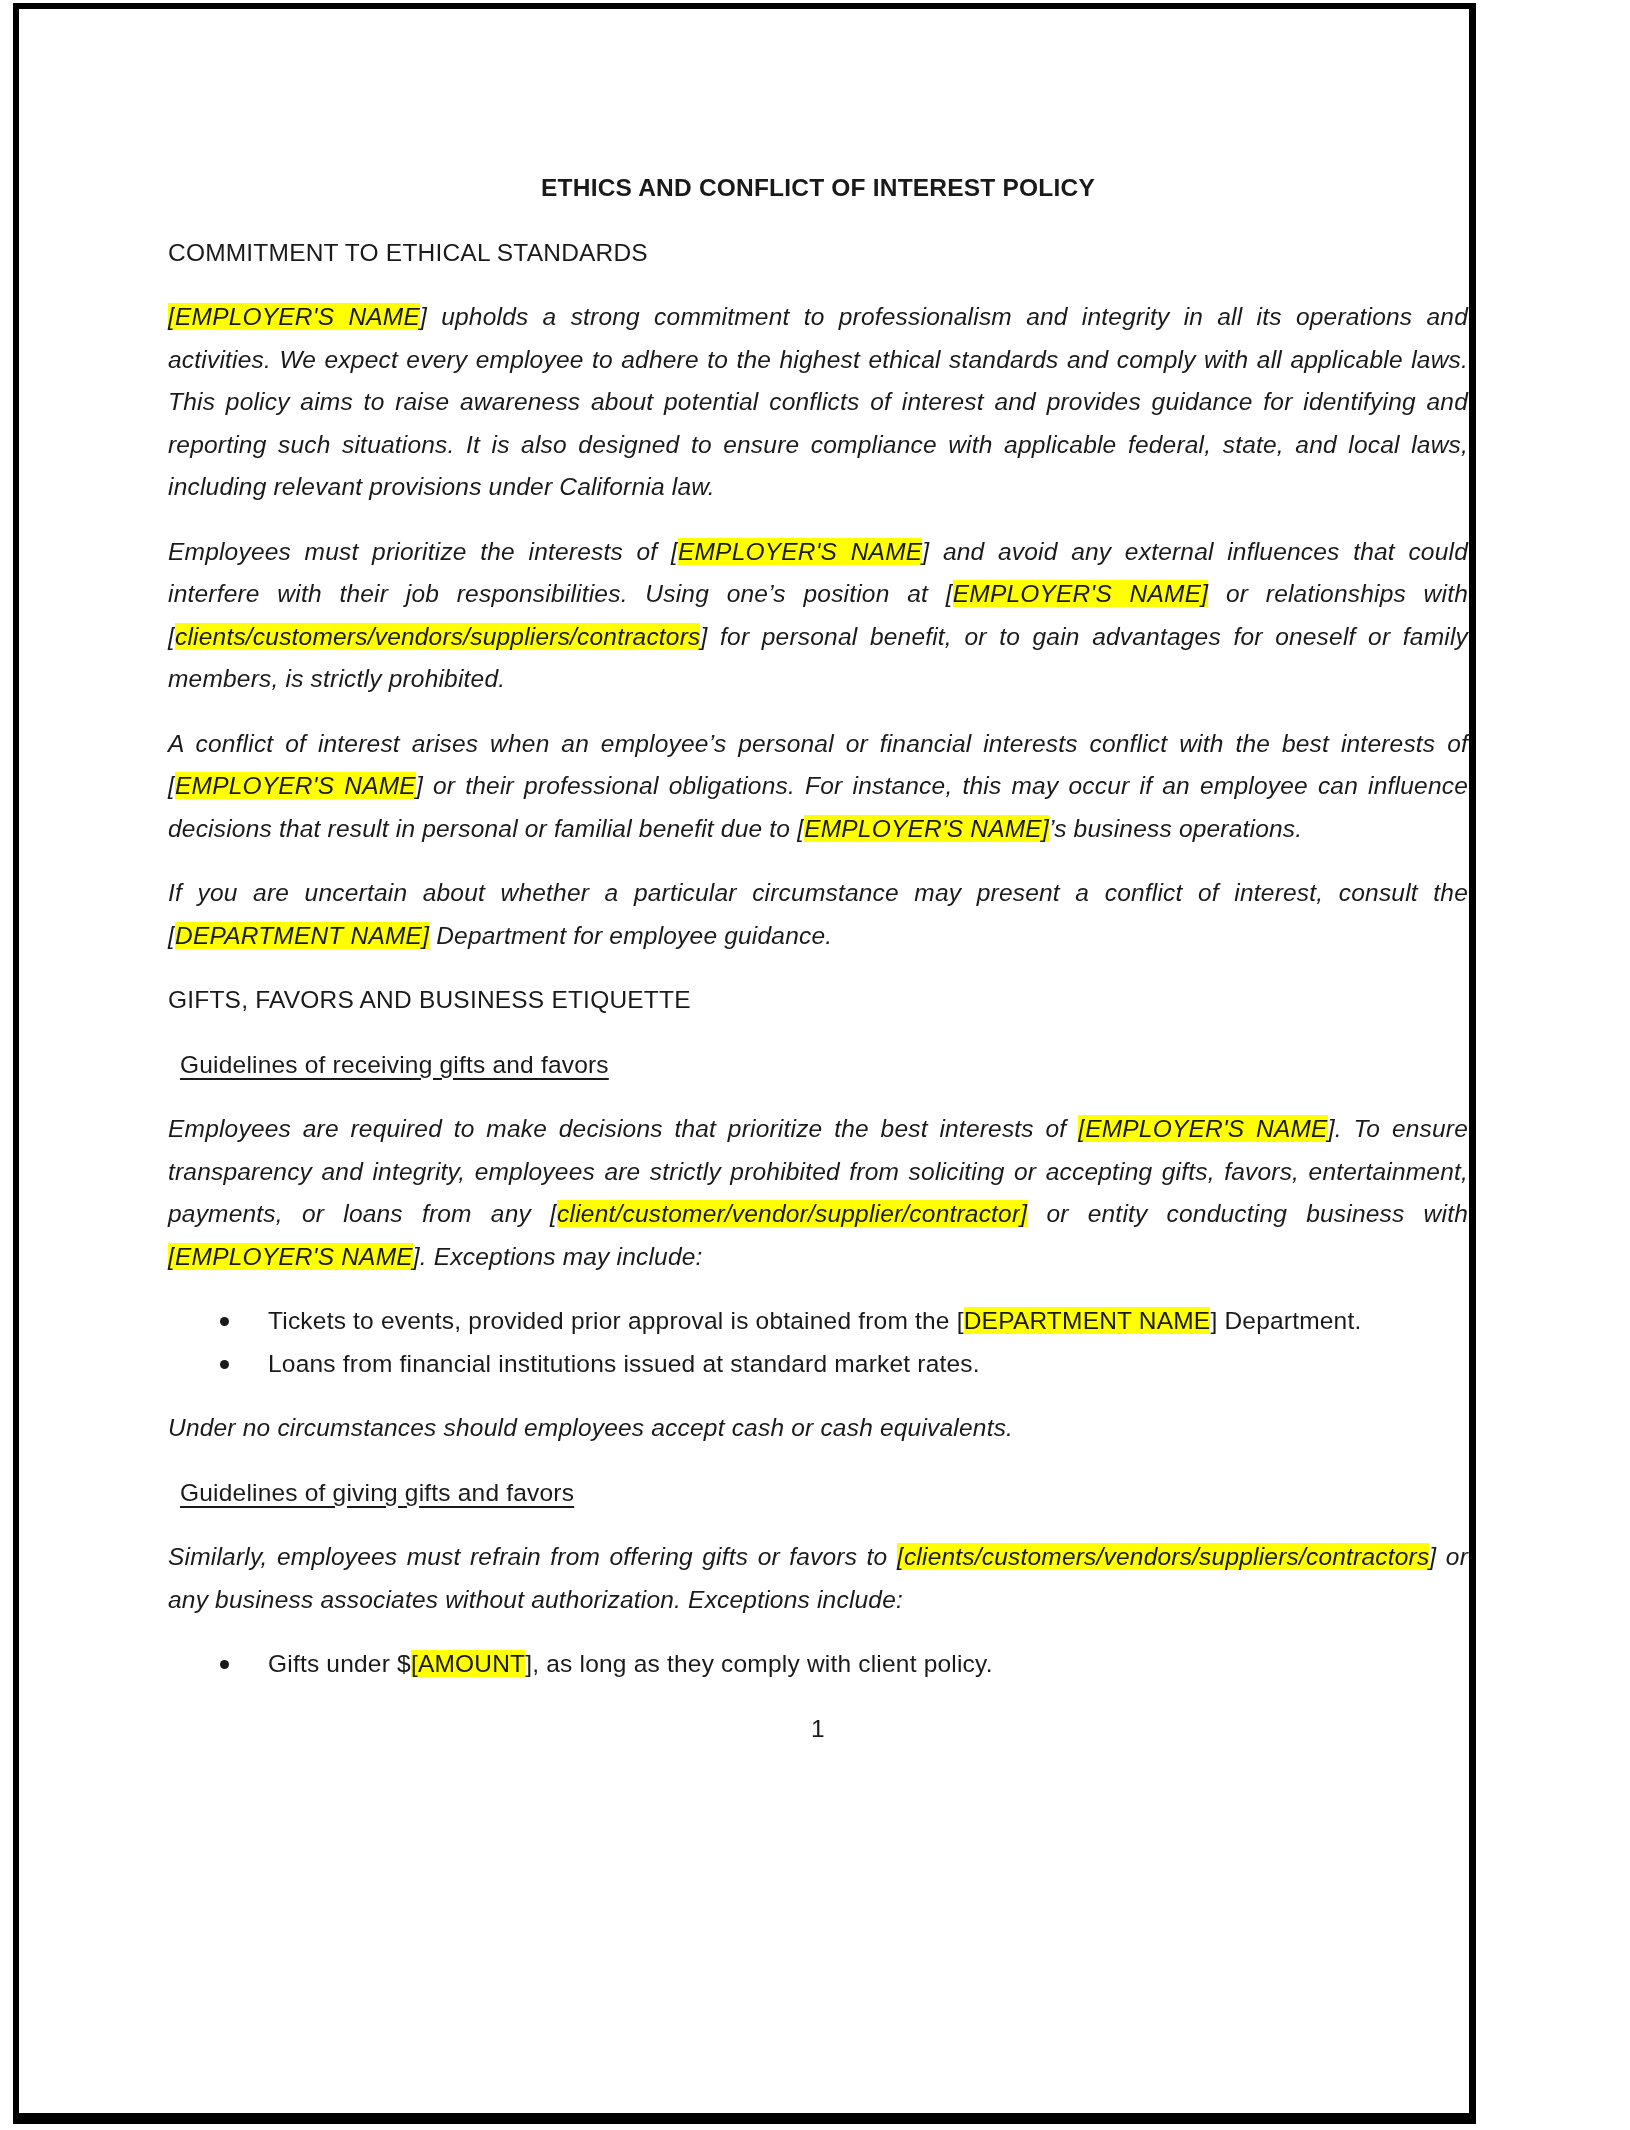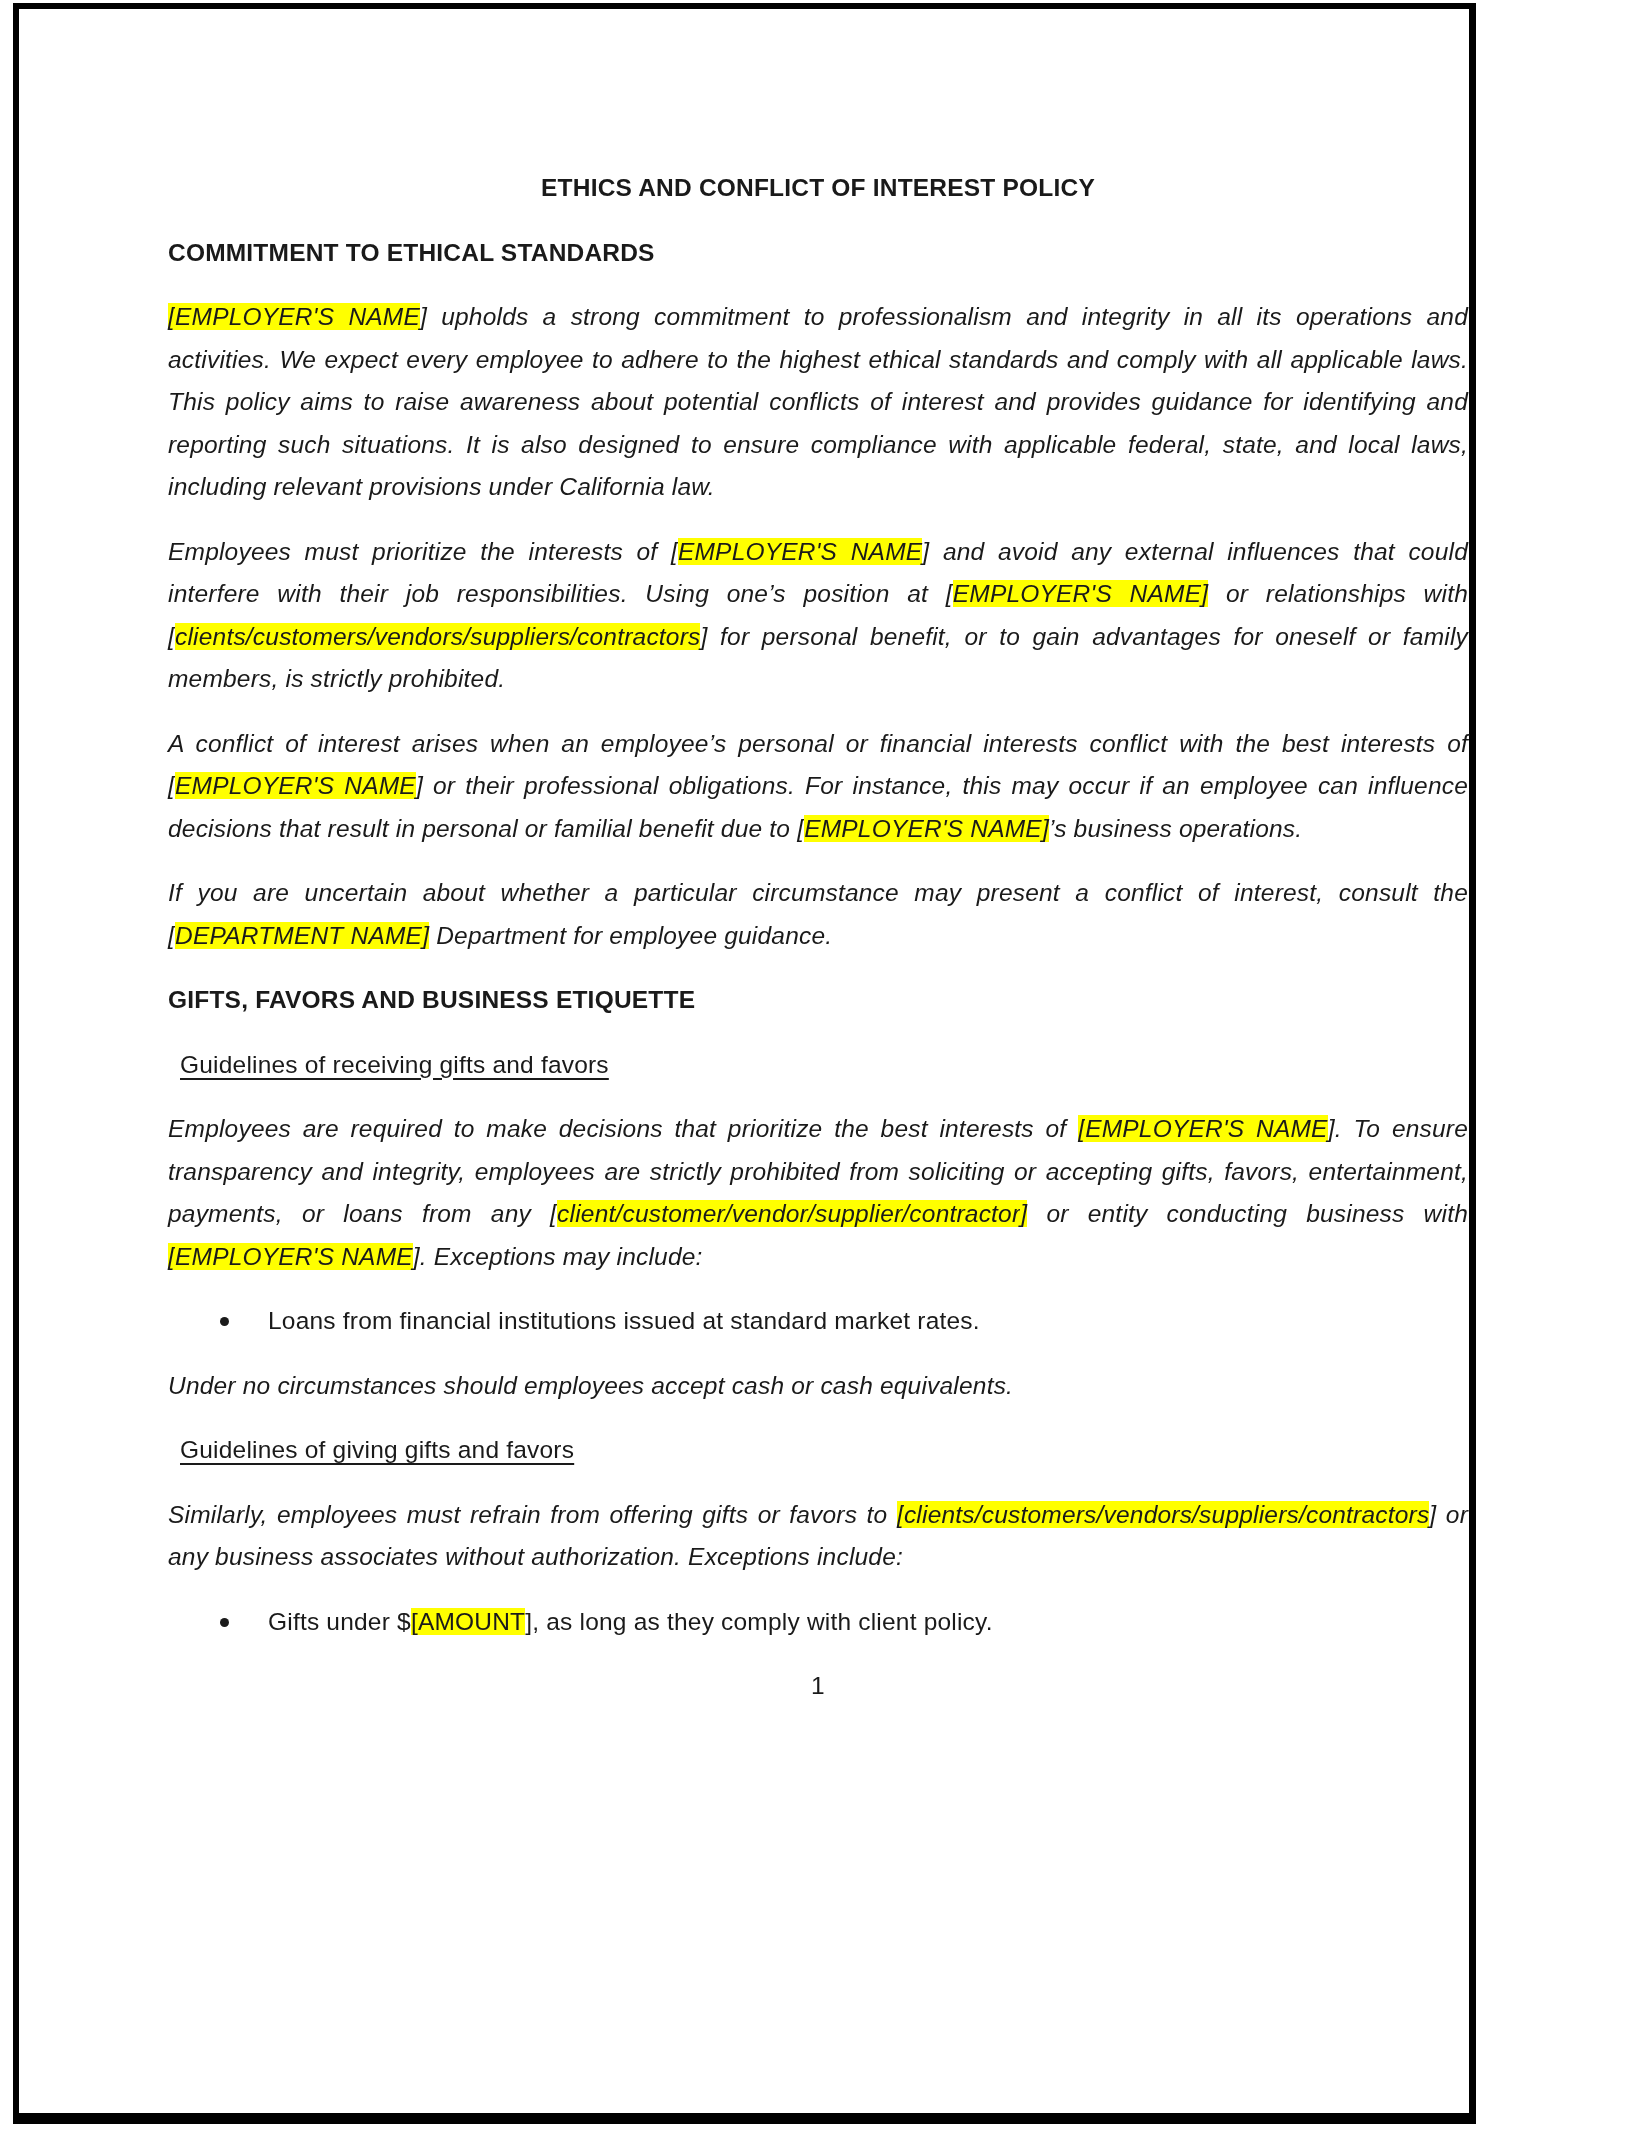--- a/index.html
+++ b/index.html
@@ -29,21 +29,21 @@
     line-height: 42.5px;
     letter-spacing: 0.2px;
   }
   .doc-title {
     margin: 0 0 22px 0;
     font-weight: bold;
     text-align: center;
   }
   .heading {
     margin: 0 0 22px 0;
-    font-weight: bold;
+    font-weight: normal;
     text-align: left;
   }
   .subheading {
     margin: 0 0 22px 12px;
     text-decoration: underline;
     text-decoration-thickness: 2px;
     text-underline-offset: 5px;
     text-align: left;
   }
   .para {
@@ -88,20 +88,21 @@
     <p class="doc-title"><span>ETHICS AND CONFLICT OF INTEREST POLICY</span></p>
       <p class="heading"><span>COMMITMENT TO ETHICAL STANDARDS</span></p>
       <p class="para"><span class="ph"><span class="hl">[</span><span class="hl">EMPLOYER'S NAME</span><span>]</span></span><span> upholds a strong commitment to professionalism and integrity in all its operations and activities. We expect every employee to adhere to the highest ethical standards and comply with all applicable laws. This policy aims to raise awareness about potential conflicts of interest and provides guidance for identifying and reporting such situations. It is also designed to ensure compliance with applicable federal, state, and local laws, including relevant provisions under California law.</span></p>
       <p class="para"><span>Employees must prioritize the interests of </span><span class="ph"><span>[</span><span class="hl">EMPLOYER'S NAME</span><span>]</span></span><span> and avoid any external influences that could interfere with their job responsibilities. Using one’s position at </span><span class="ph"><span>[</span><span class="hl">EMPLOYER'S NAME</span><span class="hl">]</span></span><span> or relationships with </span><span class="ph"><span>[</span><span class="hl">clients/customers/vendors/suppliers/contractors</span><span>]</span></span><span> for personal benefit, or to gain advantages for oneself or family members, is strictly prohibited.</span></p>
       <p class="para"><span>A conflict of interest arises when an employee’s personal or financial interests conflict with the best interests of </span><span class="ph"><span>[</span><span class="hl">EMPLOYER'S NAME</span><span>]</span></span><span> or their professional obligations. For instance, this may occur if an employee can influence decisions that result in personal or familial benefit due to </span><span class="ph"><span>[</span><span class="hl">EMPLOYER'S NAME</span><span class="hl">]</span></span><span>’s business operations.</span></p>
       <p class="para"><span>If you are uncertain about whether a particular circumstance may present a conflict of interest, consult the </span><span class="ph"><span>[</span><span class="hl">DEPARTMENT NAME</span><span class="hl">]</span></span><span> Department for employee guidance.</span></p>
       <p class="heading"><span>GIFTS, FAVORS AND BUSINESS ETIQUETTE</span></p>
       <p class="subheading"><span>Guidelines of receiving gifts and favors</span></p>
       <p class="para"><span>Employees are required to make decisions that prioritize the best interests of </span><span class="ph"><span class="hl">[</span><span class="hl">EMPLOYER'S NAME</span><span>]</span></span><span>. To ensure transparency and integrity, employees are strictly prohibited from soliciting or accepting gifts, favors, entertainment, payments, or loans from any </span><span class="ph"><span>[</span><span class="hl">client/customer/vendor/supplier/contractor</span><span class="hl">]</span></span><span> or entity conducting business with </span><span class="ph"><span class="hl">[</span><span class="hl">EMPLOYER'S NAME</span><span>]</span></span><span>. Exceptions may include:</span></p>
       <ul class="blist">
+        <li><span>Tickets to events, provided prior approval is obtained from the </span><span class="ph"><span>[</span><span class="hl">DEPARTMENT NAME</span><span>]</span></span><span> Department.</span></li>
         <li><span>Loans from financial institutions issued at standard market rates.</span></li>
       </ul>
       <p class="para"><span>Under no circumstances should employees accept cash or cash equivalents.</span></p>
       <p class="subheading"><span>Guidelines of giving gifts and favors</span></p>
       <p class="para"><span>Similarly, employees must refrain from offering gifts or favors to </span><span class="ph"><span class="hl">[</span><span class="hl">clients/customers/vendors/suppliers/contractors</span><span>]</span></span><span> or any business associates without authorization. Exceptions include:</span></p>
       <ul class="blist">
         <li><span>Gifts under $</span><span class="ph"><span class="hl">[</span><span class="hl">AMOUNT</span><span>]</span></span><span>, as long as they comply with client policy.</span></li>
       </ul>
       <p class="pagenum">1</p>
   </div>

